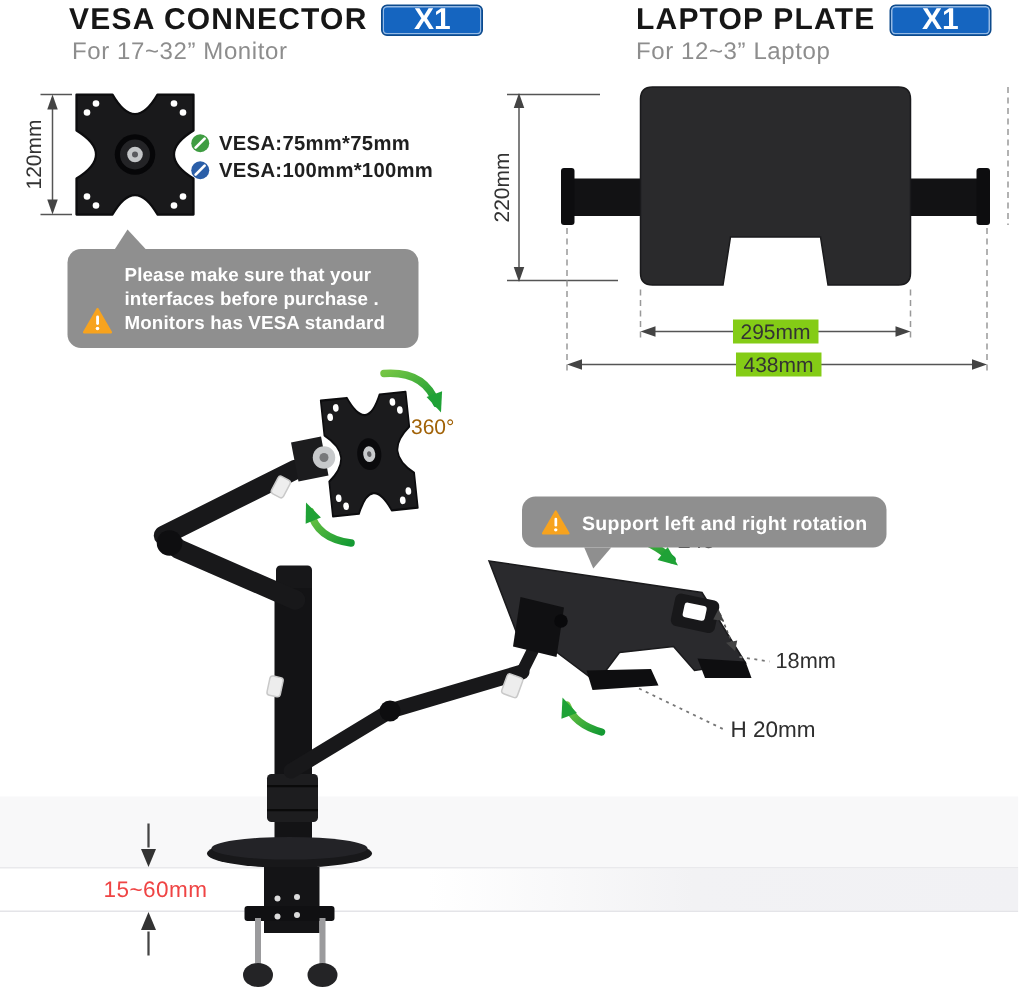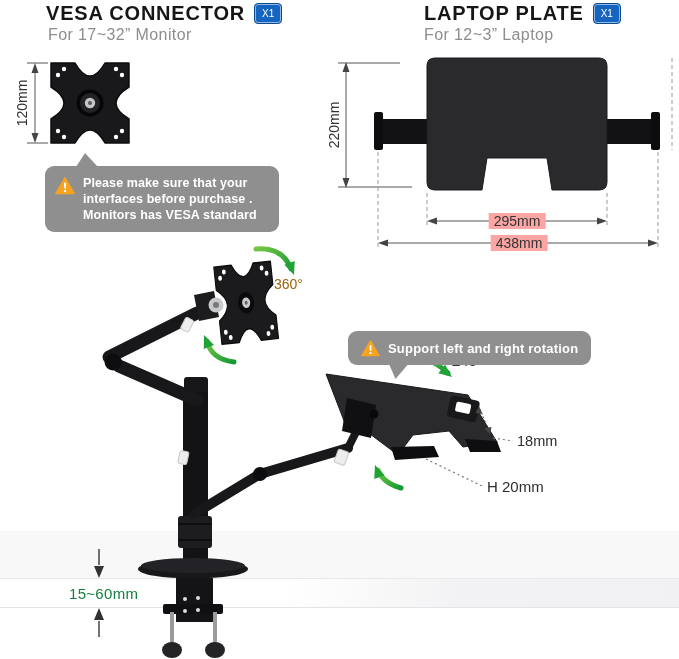--- a/index.html
+++ b/index.html
@@ -4,53 +4,53 @@
 <style>
   html,body{margin:0;padding:0;background:#fff;}
   .page{position:relative;width:679px;height:659px;background:#fff;overflow:hidden;
         font-family:"Liberation Sans",sans-serif;color:#222;}
   .abs{position:absolute;}
 
   
   .title-row{display:flex;align-items:center;gap:9px;}
   .title-row h1{margin:0;font-size:20px;line-height:24px;font-weight:bold;
                 letter-spacing:.8px;color:#161616;}
-  .badge{display:inline-block;background:#1565c0;color:#fff;font-weight:normal;
-         font-size:10px;line-height:17px;padding:1px 7px;border-radius:4px;
+  .badge{display:inline-block;background:#1565c0;color:#fff;font-weight:bold;
+         font-size:20px;line-height:17px;padding:1px 21px;border-radius:4px;
          border:1px solid #0d4a8c;box-shadow:inset 0 0 0 1px rgba(255,255,255,.55);}
   .subtitle{font-size:16px;color:#8d8d8d;letter-spacing:.4px;text-align:center;}
 
   
   .options{display:flex;flex-direction:column;gap:3px;}
   .opt{display:flex;align-items:center;gap:6px;height:15px;}
   .opt span{font-size:13.5px;font-weight:bold;color:#1f1f1f;letter-spacing:.2px;}
 
   
   .bubble{background:#8f8f8f;border-radius:9px;color:#fff;font-weight:bold;}
   .bubble1{left:45px;top:166px;width:214px;padding:9px 10px 9px 10px;
-           display:flex;gap:8px;align-items:flex-start;}
+           display:flex;gap:8px;align-items:flex-end;}
   .bubble1 .ptr{position:absolute;top:-13px;left:30px;width:0;height:0;
      border-left:11px solid transparent;border-right:11px solid transparent;
      border-bottom:14px solid #8f8f8f;transform:skewX(8deg);}
   .note-text{font-size:12.5px;line-height:16px;letter-spacing:.1px;}
   .bubble2{left:348px;top:299px;height:34px;padding:0 13px;display:flex;
            align-items:center;gap:8px;font-size:13px;letter-spacing:.2px;margin-top:32px;}
   .bubble2 .ptr{position:absolute;top:100%;left:40px;width:0;height:0;
      border-left:9px solid transparent;border-right:9px solid transparent;
      border-top:14px solid #8f8f8f;transform:skewX(-12deg);}
 
   
   .dim{position:absolute;font-size:14px;color:#333;white-space:nowrap;}
   .dim.rot{transform:translate(-50%,-50%) rotate(-90deg);}
-  .dim.onln{transform:translate(-50%,-50%);background:#fca5a5;padding:0 5px;}
+  .dim.onln{transform:translate(-50%,-50%);background:#84cc16;padding:0 5px;}
   .lbl-360{left:274px;top:276px;font-size:14px;color:#a16207;}
   .lbl-tilt{left:452px;top:352px;font-size:15px;color:#333;}
   .lbl-18{left:517px;top:433px;font-size:14.5px;color:#2e2e2e;}
   .lbl-h20{left:487px;top:478px;font-size:15px;color:#2e2e2e;}
-  .lbl-clamp{left:69px;top:585px;font-size:15px;color:#15803d;letter-spacing:.3px;}
+  .lbl-clamp{left:69px;top:585px;font-size:15px;color:#ef4444;letter-spacing:.3px;}
 
   
   .band-top{left:0;top:531px;width:679px;height:47px;background:#f8f8f9;}
   .desk-front{left:0;top:578px;width:679px;height:30px;
      background:linear-gradient(90deg,#ffffff 0%,#ffffff 42%,#f2f2f4 68%,#f1f1f4 100%);
      border-top:1px solid #e9e9ec;border-bottom:1px solid #e4e4e8;box-sizing:border-box;}
 
   svg.scene{position:absolute;left:0;top:0;z-index:2;}
   .layer-labels{position:absolute;left:0;top:0;width:100%;height:100%;z-index:3;pointer-events:none;}
   .layer-labels>*{pointer-events:auto;}
@@ -241,20 +241,36 @@
       <span class="badge">X1</span>
     </div>
     <div class="abs subtitle" style="left:48px;top:26px;">For 17~32” Monitor</div>
 
     <div class="abs title-row" style="left:424px;top:1px;">
       <h1>LAPTOP PLATE</h1>
       <span class="badge">X1</span>
     </div>
     <div class="abs subtitle" style="left:424px;top:26px;">For 12~3” Laptop</div>
 
+    <div class="abs options" style="left:127px;top:88px;">
+      <div class="opt">
+        <svg width="13" height="13" viewBox="0 0 13 13">
+          <circle cx="6.5" cy="6.5" r="6" fill="#3f9d42"></circle>
+          <line x1="9.4" y1="3.4" x2="3.4" y2="9.4" stroke="#fff" stroke-width="1.8" stroke-linecap="round"></line>
+        </svg>
+        <span>VESA:75mm*75mm</span>
+      </div>
+      <div class="opt">
+        <svg width="13" height="13" viewBox="0 0 13 13">
+          <circle cx="6.5" cy="6.5" r="6" fill="#2a5ea8"></circle>
+          <line x1="9.4" y1="3.4" x2="3.4" y2="9.4" stroke="#fff" stroke-width="1.8" stroke-linecap="round"></line>
+        </svg>
+        <span>VESA:100mm*100mm</span>
+      </div>
+    </div>
 
     <div class="abs bubble bubble1 z3">
       <div class="ptr"></div>
       <svg width="20" height="18" viewBox="0 0 20 18" style="flex:none;margin-top:2px;">
         <polygon points="10,1 19,16.5 1,16.5" fill="#f7a31e" stroke="#f7a31e" stroke-width="1.5" stroke-linejoin="round"></polygon>
         <rect x="9.1" y="5.4" width="1.9" height="6.2" rx="0.9" fill="#fff"></rect>
         <circle cx="10" cy="14" r="1.2" fill="#fff"></circle>
       </svg>
       <div class="note-text">
         <div>Please make sure that your</div>

